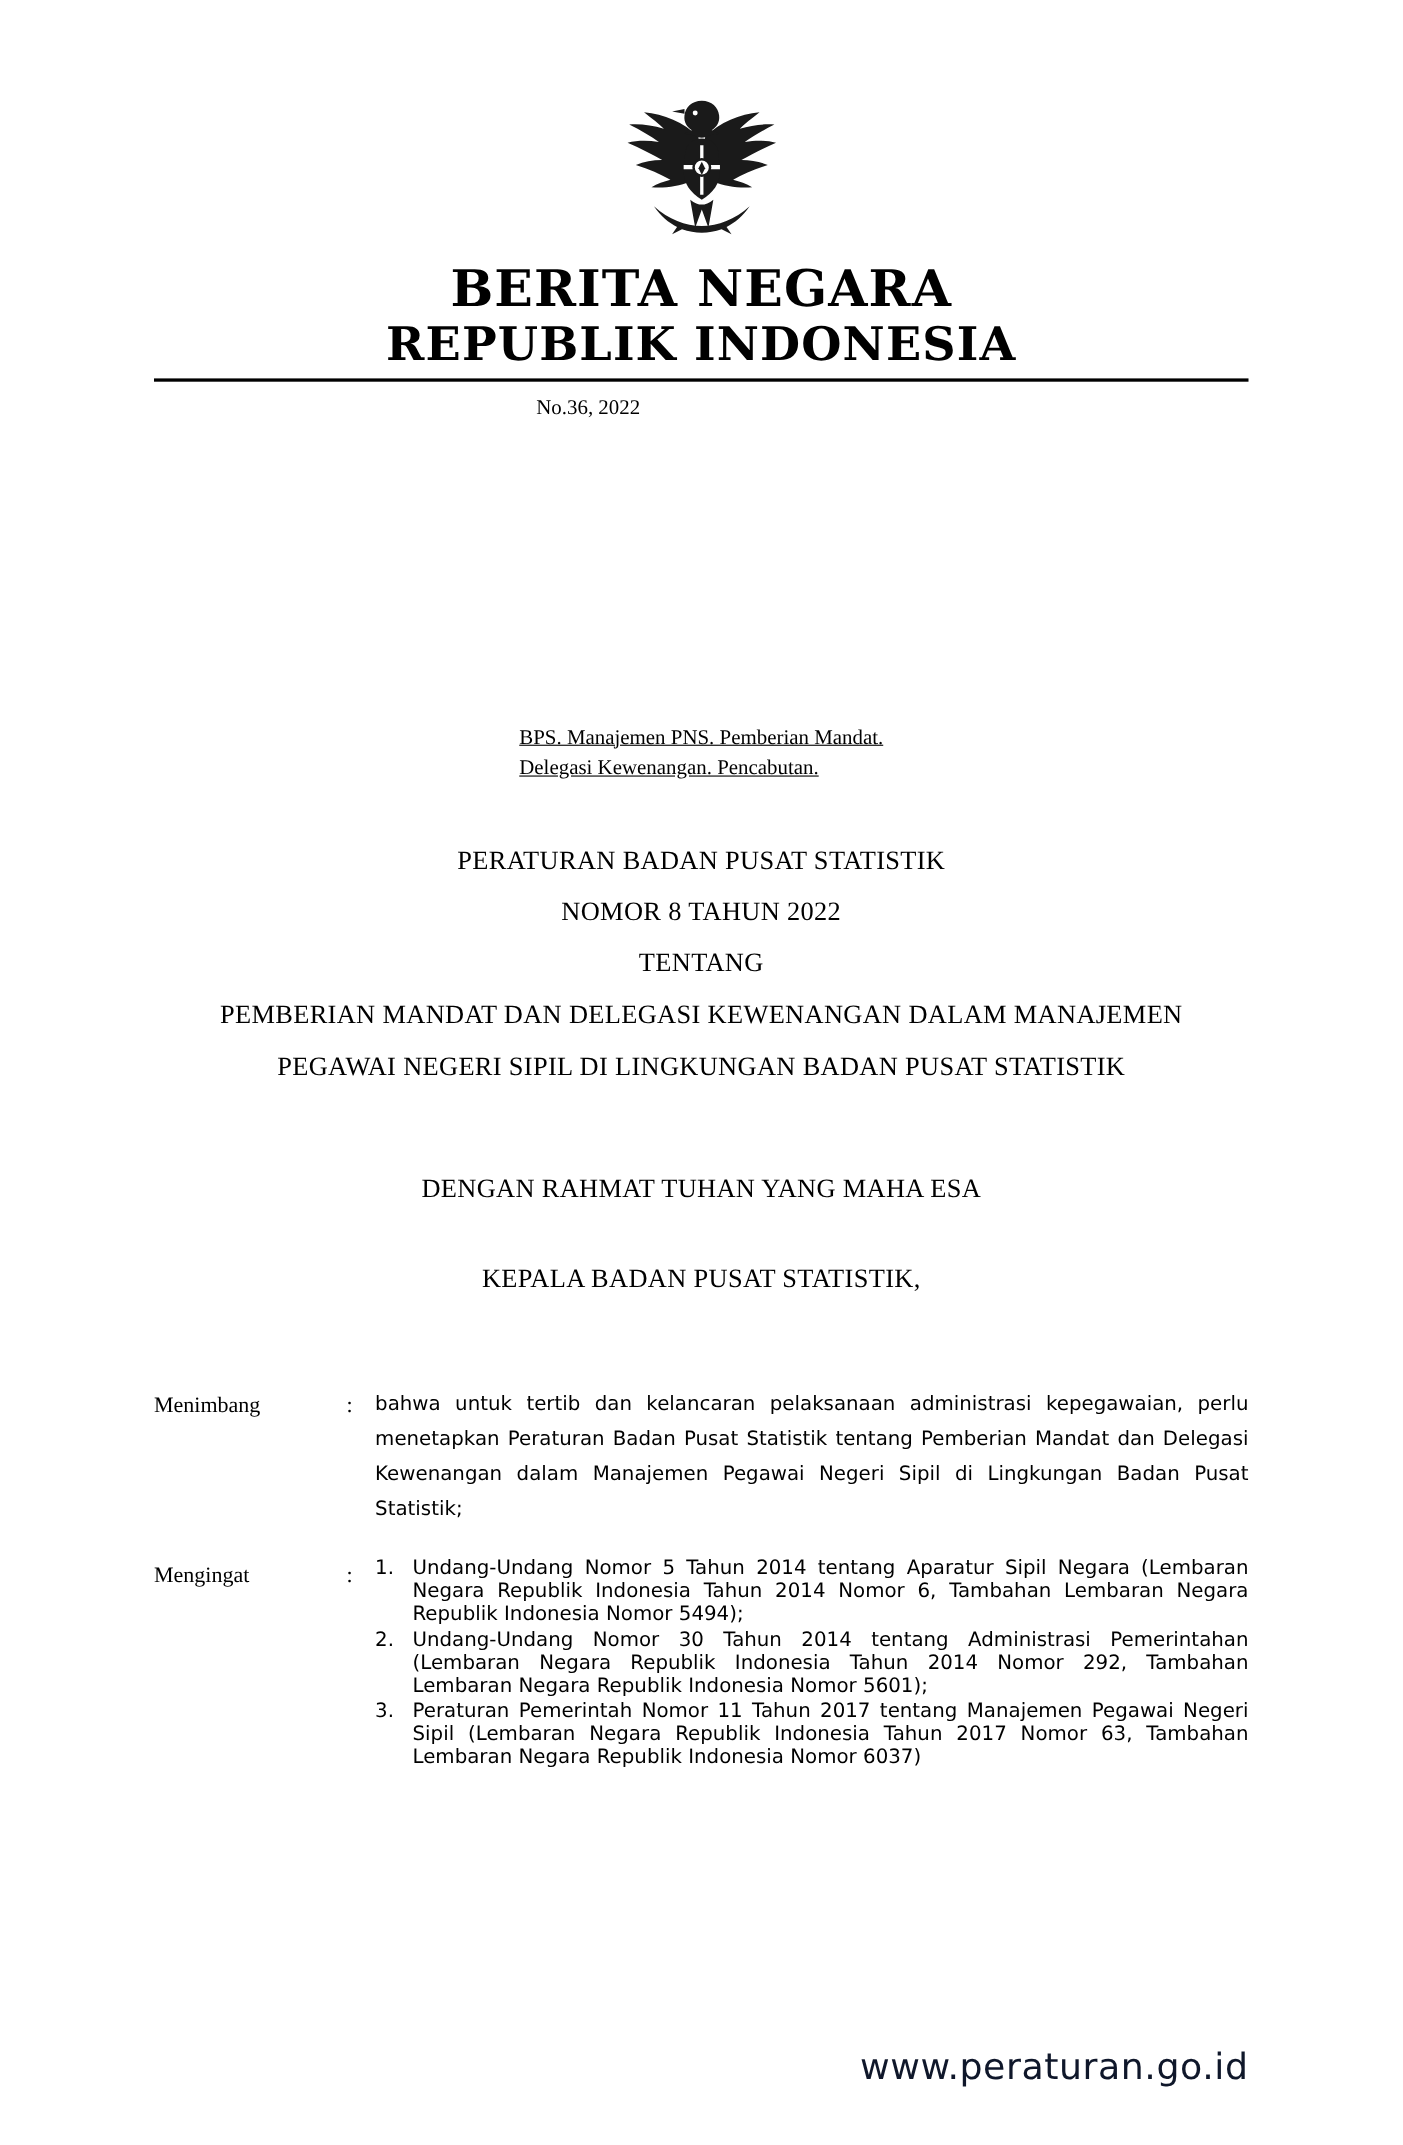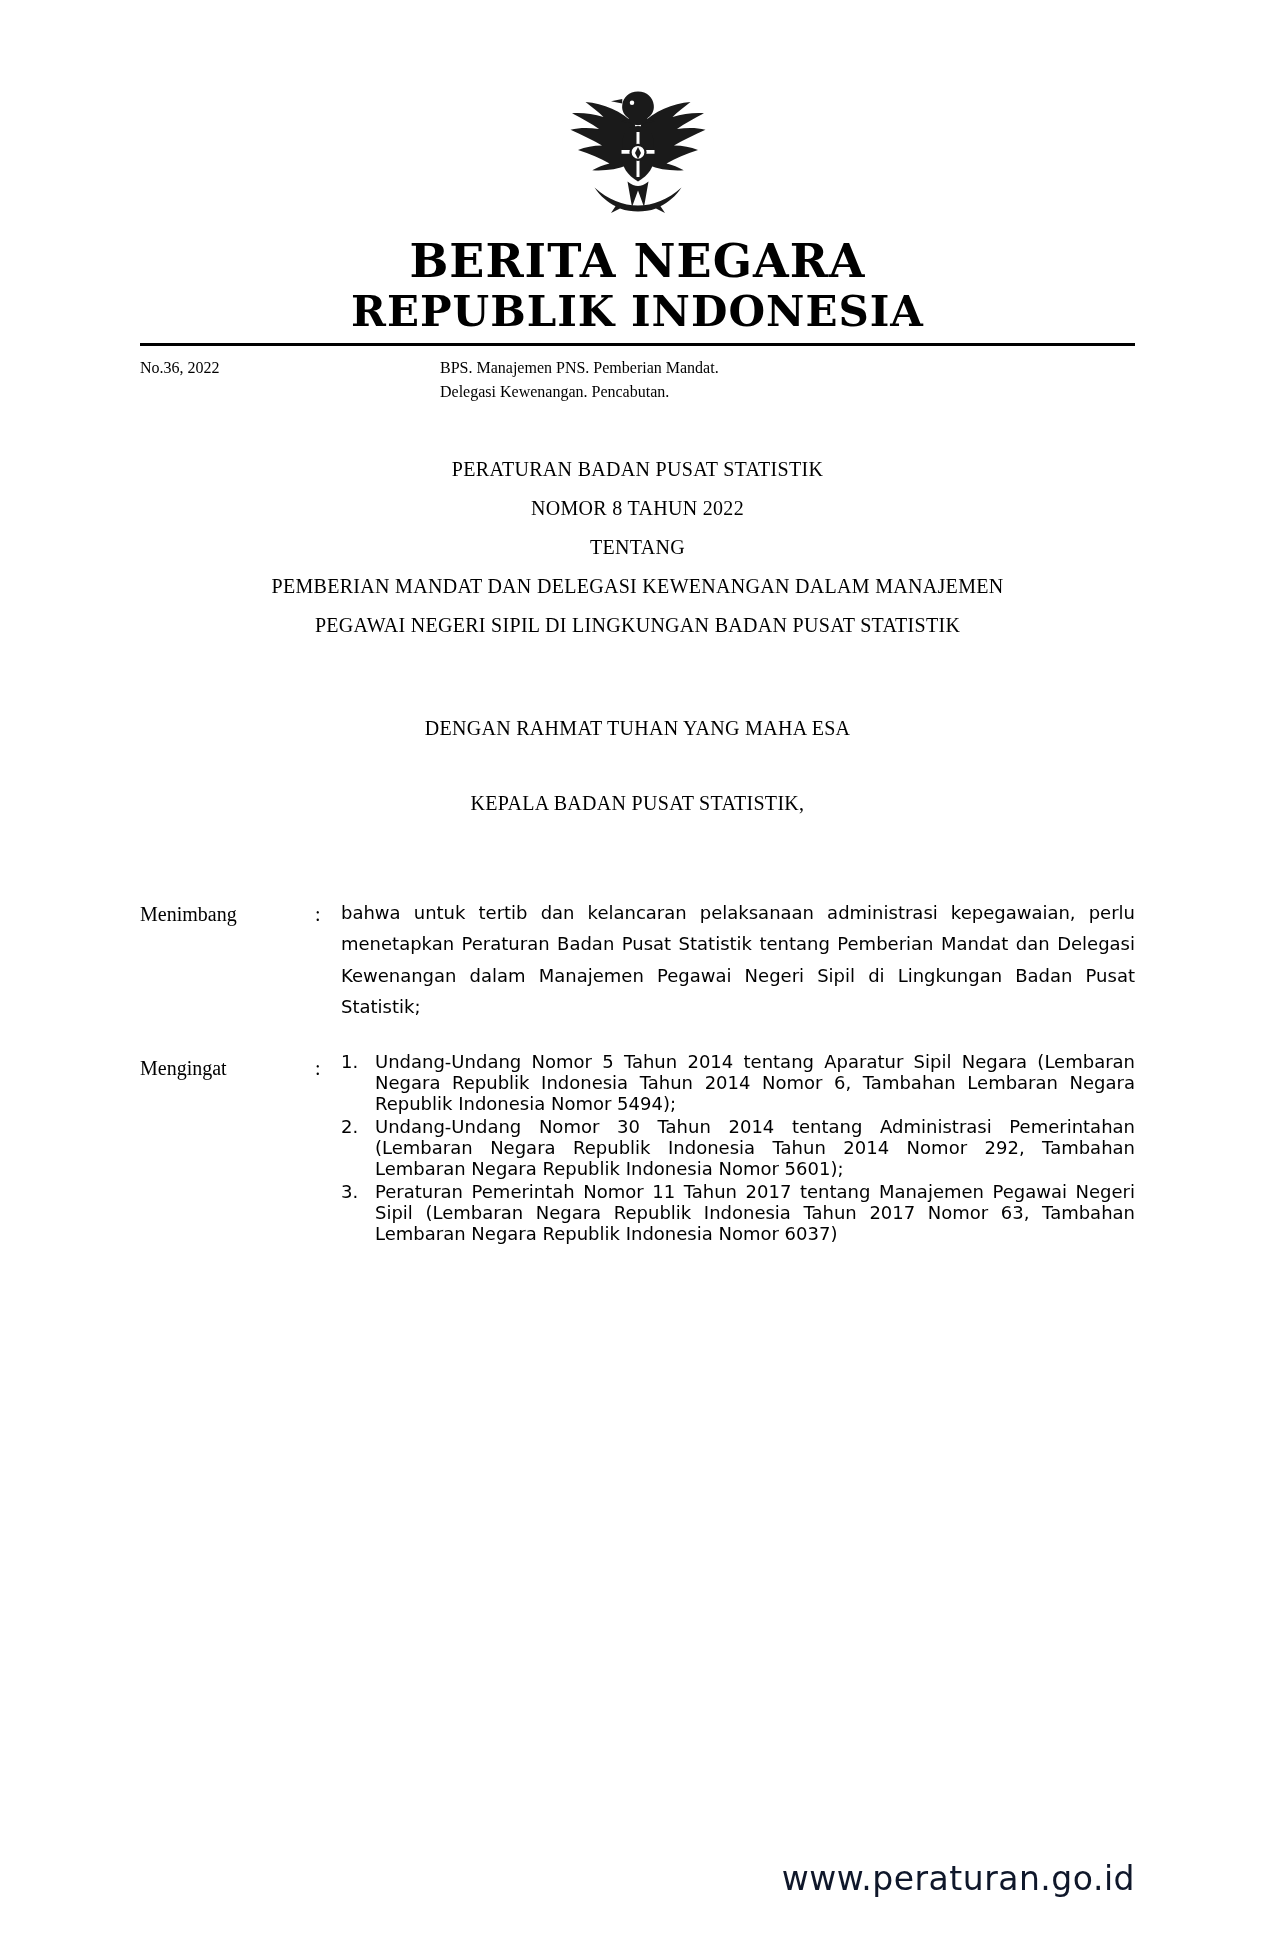--- a/index.html
+++ b/index.html
@@ -54,41 +54,43 @@
   }
   .rule {
     border: none;
     border-top: 3px solid #000;
     margin: 8px 0 10px 0;
   }
 
   
   .issue-row {
     display: flex;
-    align-items: flex-start;
-    font-size: 16px;
+    align-items: center;
+    font-size: 19px;
     line-height: 1.5;
+    flex-direction: column;
   }
   .issue-no {
     width: 300px;
     flex: 0 0 300px;
   }
   .issue-subject {
     flex: 1 1 auto;
     text-align: justify;
     text-align-last: left;
+    text-decoration: underline;
   }
   .issue-subject .l2 {
     display: block;
   }
 
   
   .title-block {
     text-align: center;
-    font-size: 20px;
+    font-size: 24px;
     line-height: 1.95;
     margin-top: 46px;
     letter-spacing: 0.3px;
   }
   .title-block .sub-gap {
     margin-top: 64px;
   }
   .title-block .sub-gap2 {
     margin-top: 36px;
   }

